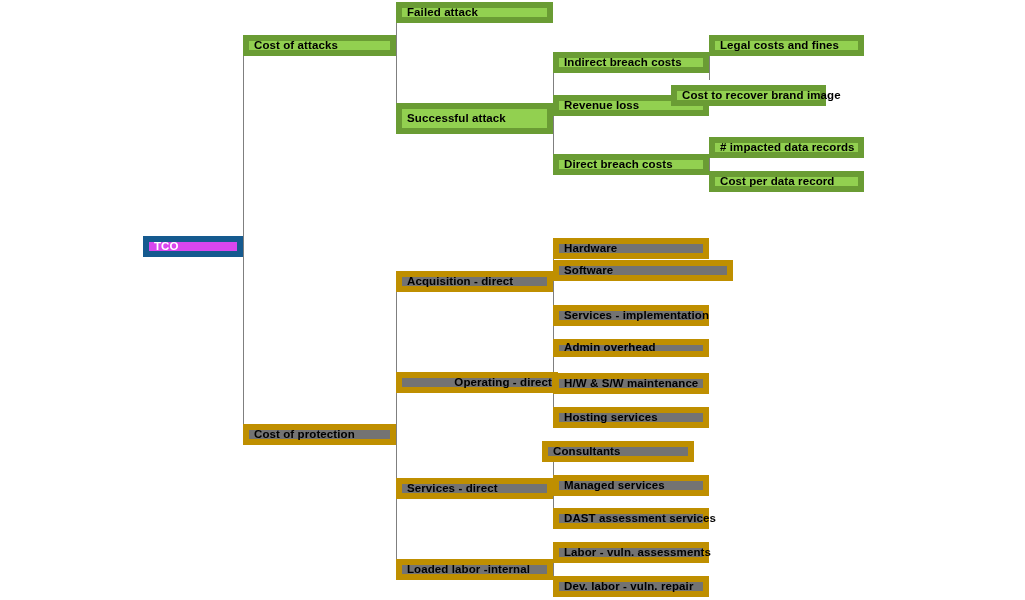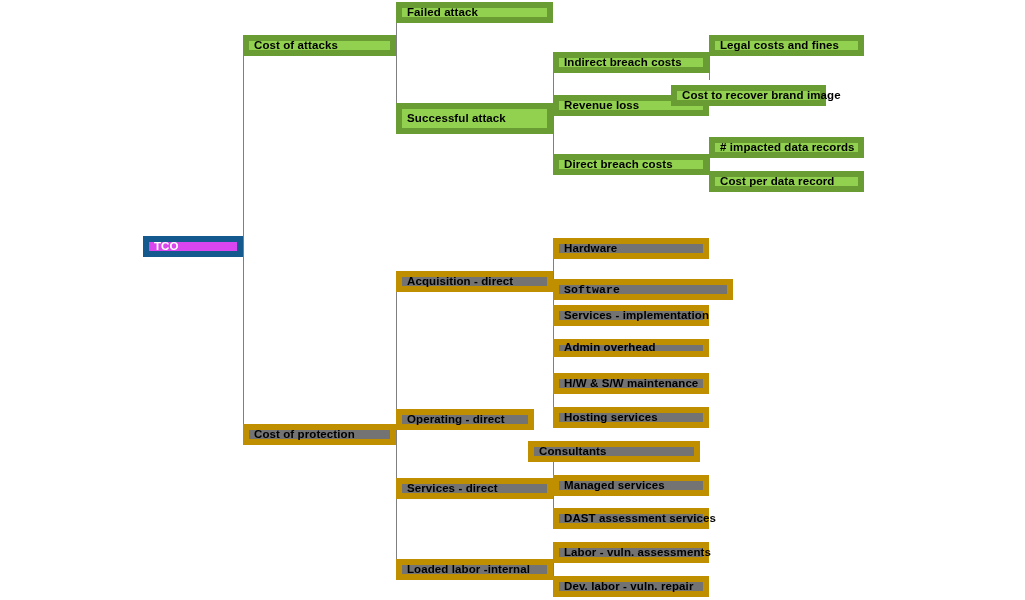--- a/index.html
+++ b/index.html
@@ -78,57 +78,57 @@
       </div>
       <div class="node green" style="left: 396px; top: 2px; width: 157px; height: 21px;">
         <span>Failed attack</span>
       </div>
       <div class="node green" style="left: 396px; top: 103px; width: 157px; height: 31px;">
         <span>Successful attack</span>
       </div>
       <div class="node orange" style="left: 396px; top: 271px; width: 157px; height: 21px;">
         <span>Acquisition - direct</span>
       </div>
-      <div class="node orange" style="left: 396px; top: 409px; width: 138px; height: 21px;">
+      <div class="node orange" style="left: 396px; top: 372px; width: 162px; height: 21px; justify-content: flex-end;">
         <span>Operating - direct</span>
       </div>
       <div class="node orange" style="left: 396px; top: 478px; width: 157px; height: 21px;">
         <span>Services - direct</span>
       </div>
       <div class="node orange" style="left: 396px; top: 559px; width: 157px; height: 21px;">
         <span>Loaded labor -internal</span>
       </div>
       <div class="node green" style="left: 553px; top: 52px; width: 156px; height: 21px;">
         <span>Indirect breach costs</span>
       </div>
       <div class="node green" style="left: 553px; top: 95px; width: 156px; height: 21px; text-align: center;">
         <span>Revenue loss</span>
       </div>
       <div class="node green" style="left: 553px; top: 154px; width: 156px; height: 21px;">
         <span>Direct breach costs</span>
       </div>
       <div class="node orange" style="left: 553px; top: 238px; width: 156px; height: 21px;">
         <span>Hardware</span>
       </div>
-      <div class="node orange" style="left: 553px; top: 279px; width: 180px; height: 21px; font-family: Liberation Mono, monospace;">
+      <div class="node orange" style="left: 553px; top: 260px; width: 180px; height: 21px;">
         <span>Software</span>
       </div>
       <div class="node orange" style="left: 553px; top: 305px; width: 156px; height: 21px;">
         <span>Services - implementation</span>
       </div>
       <div class="node orange" style="left: 553px; top: 339px; width: 156px; height: 18px;">
         <span>Admin overhead</span>
       </div>
       <div class="node orange" style="left: 553px; top: 373px; width: 156px; height: 21px;">
         <span>H/W &amp; S/W maintenance</span>
       </div>
       <div class="node orange" style="left: 553px; top: 407px; width: 156px; height: 21px;">
         <span>Hosting services</span>
       </div>
-      <div class="node orange" style="left: 528px; top: 441px; width: 172px; height: 21px;">
+      <div class="node orange" style="left: 542px; top: 441px; width: 152px; height: 21px;">
         <span>Consultants</span>
       </div>
       <div class="node orange" style="left: 553px; top: 475px; width: 156px; height: 21px;">
         <span>Managed services</span>
       </div>
       <div class="node orange" style="left: 553px; top: 508px; width: 156px; height: 21px;">
         <span>DAST assessment services</span>
       </div>
       <div class="node orange" style="left: 553px; top: 542px; width: 156px; height: 21px;">
         <span>Labor - vuln. assessments</span>

